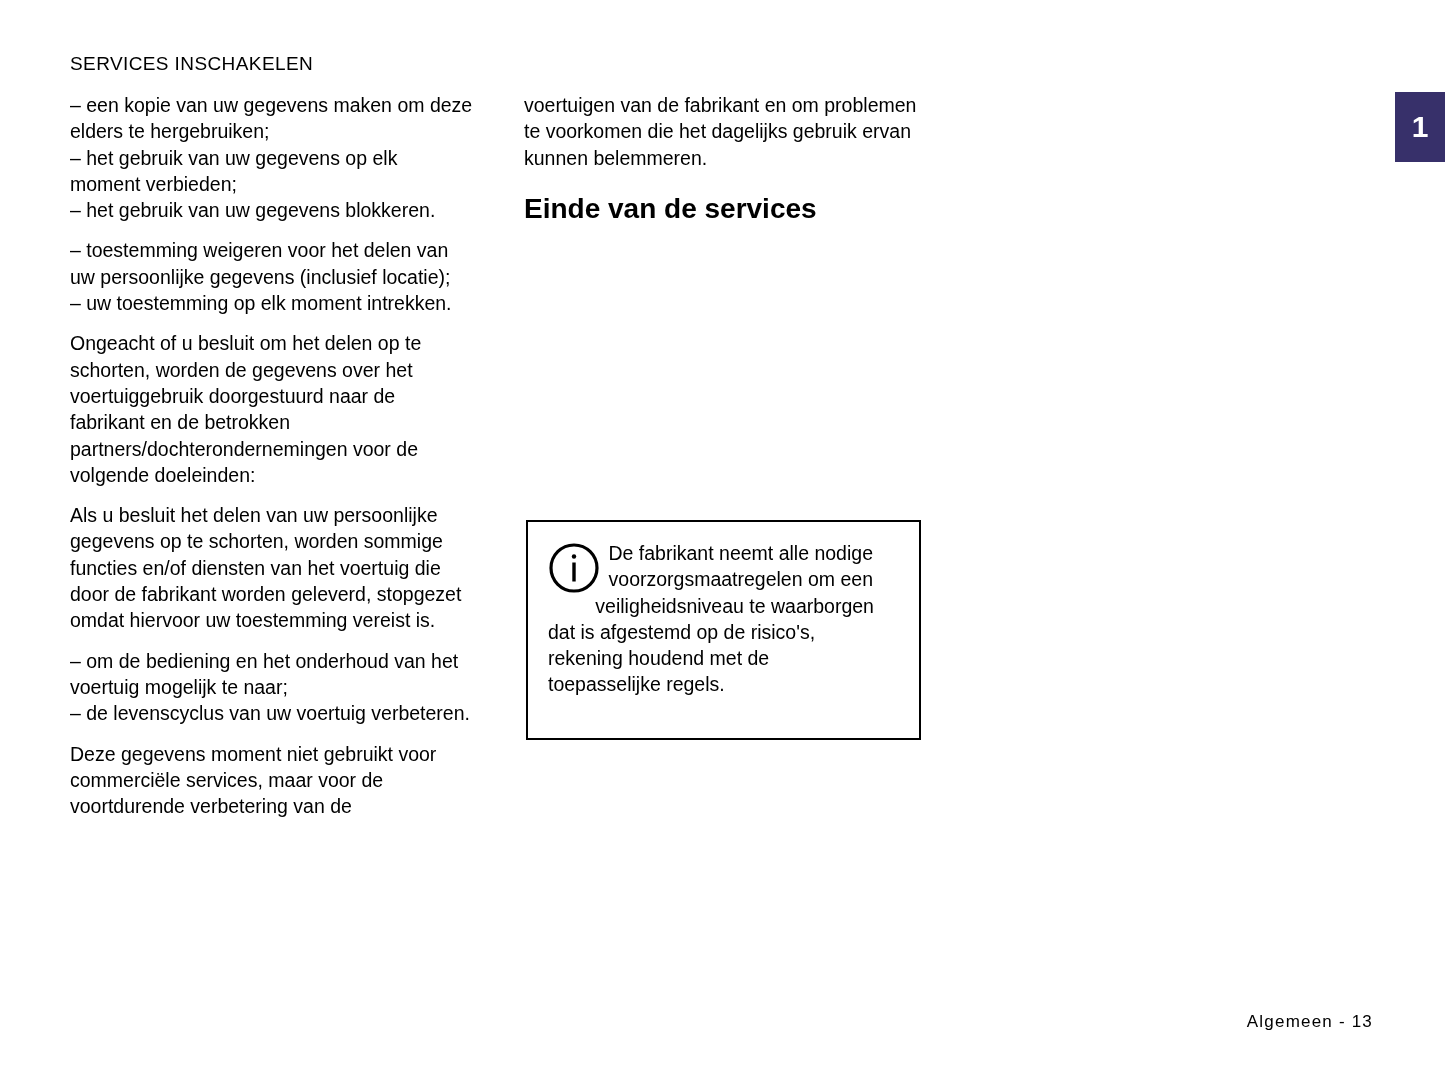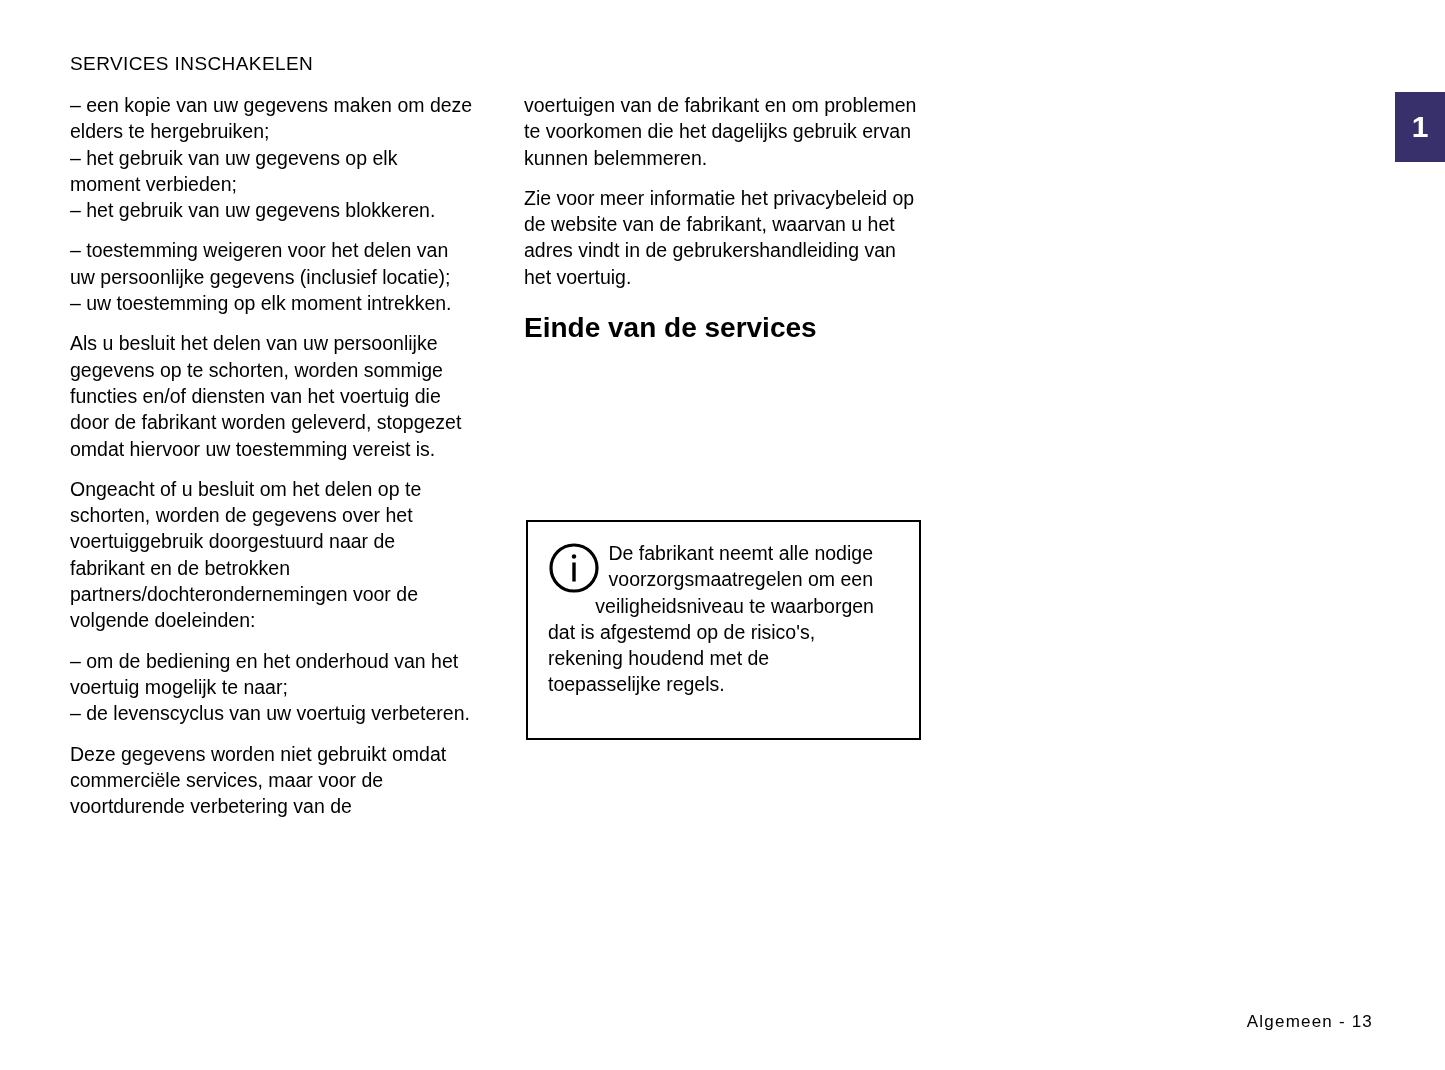--- a/index.html
+++ b/index.html
@@ -123,30 +123,29 @@
   </div>
 
   <h1 class="page-title">SERVICES INSCHAKELEN</h1>
 
   <div class="column col-left">
     <p class="para">– een kopie van uw gegevens maken om deze elders te hergebruiken;
 – het gebruik van uw gegevens op elk moment verbieden;
 – het gebruik van uw gegevens blokkeren.</p>
     <p class="para">– toestemming weigeren voor het delen van uw persoonlijke gegevens (inclusief locatie);
 – uw toestemming op elk moment intrekken.</p>
+    <p class="para">Ongeacht of u besluit om het delen op te schorten, worden de gegevens over het voertuiggebruik doorgestuurd naar de fabrikant en de betrokken partners/dochterondernemingen voor de volgende doeleinden:</p>
     <p class="para">Als u besluit het delen van uw persoonlijke gegevens op te schorten, worden sommige functies en/of diensten van het voertuig die door de fabrikant worden geleverd, stopgezet omdat hiervoor uw toestemming vereist is.</p>
-    <p class="para">Ongeacht of u besluit om het delen op te schorten, worden de gegevens over het voertuiggebruik doorgestuurd naar de fabrikant en de betrokken partners/dochterondernemingen voor de volgende doeleinden:</p>
     <p class="para">– om de bediening en het onderhoud van het voertuig mogelijk te naar;
 – de levenscyclus van uw voertuig verbeteren.</p>
-    <p class="para">Deze gegevens worden niet gebruikt omdat commerciële services, maar voor de voortdurende verbetering van de</p>
+    <p class="para">Deze gegevens moment niet gebruikt voor commerciële services, maar voor de voortdurende verbetering van de</p>
   </div>
 
   <div class="column col-right">
     <p class="para">voertuigen van de fabrikant en om problemen te voorkomen die het dagelijks gebruik ervan kunnen belemmeren.</p>
-    <p class="para">Zie voor meer informatie het privacybeleid op de website van de fabrikant, waarvan u het adres vindt in de gebrukershandleiding van het voertuig.</p>
     <h2 class="section-heading">Einde van de services</h2>
   </div>
 
   <div class="info-box">
     <div class="info-box-inner">
       <span class="info-icon">
         <svg width="52" height="52" viewBox="0 0 52 52" aria-hidden="true">
           <circle cx="26" cy="26" r="23" fill="none" stroke="#000000" stroke-width="3.2"></circle>
           <circle cx="26" cy="14.5" r="2.2" fill="#000000"></circle>
           <rect x="24.3" y="20.5" width="3.4" height="19" fill="#000000"></rect>

